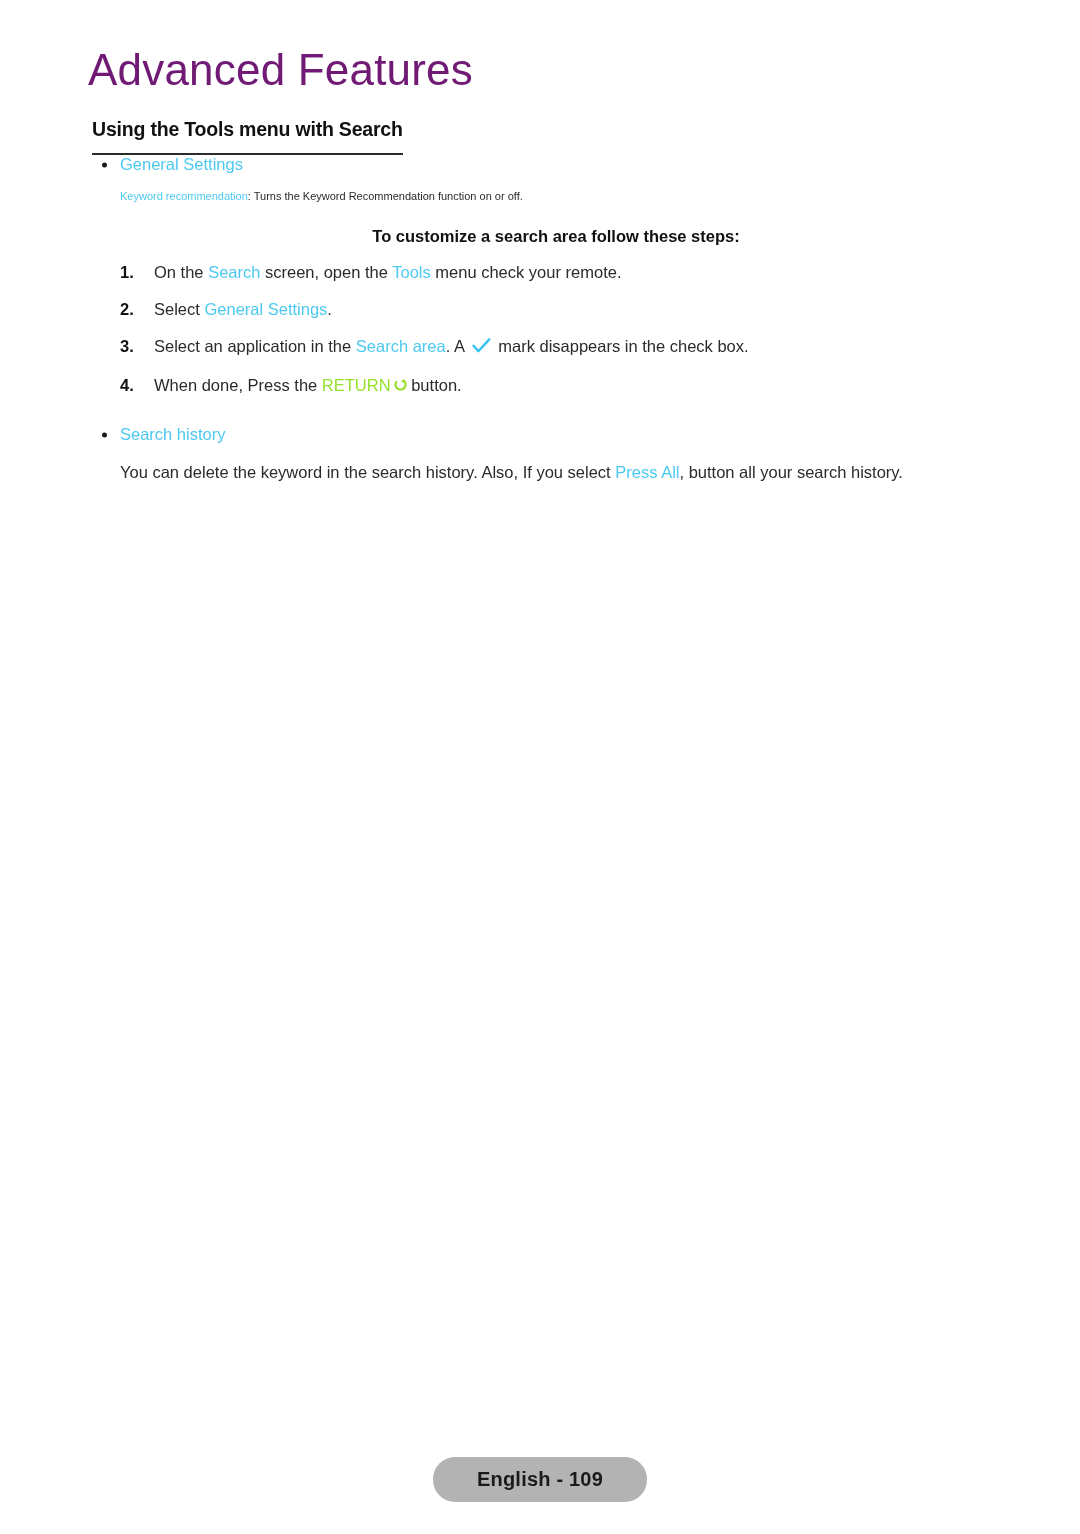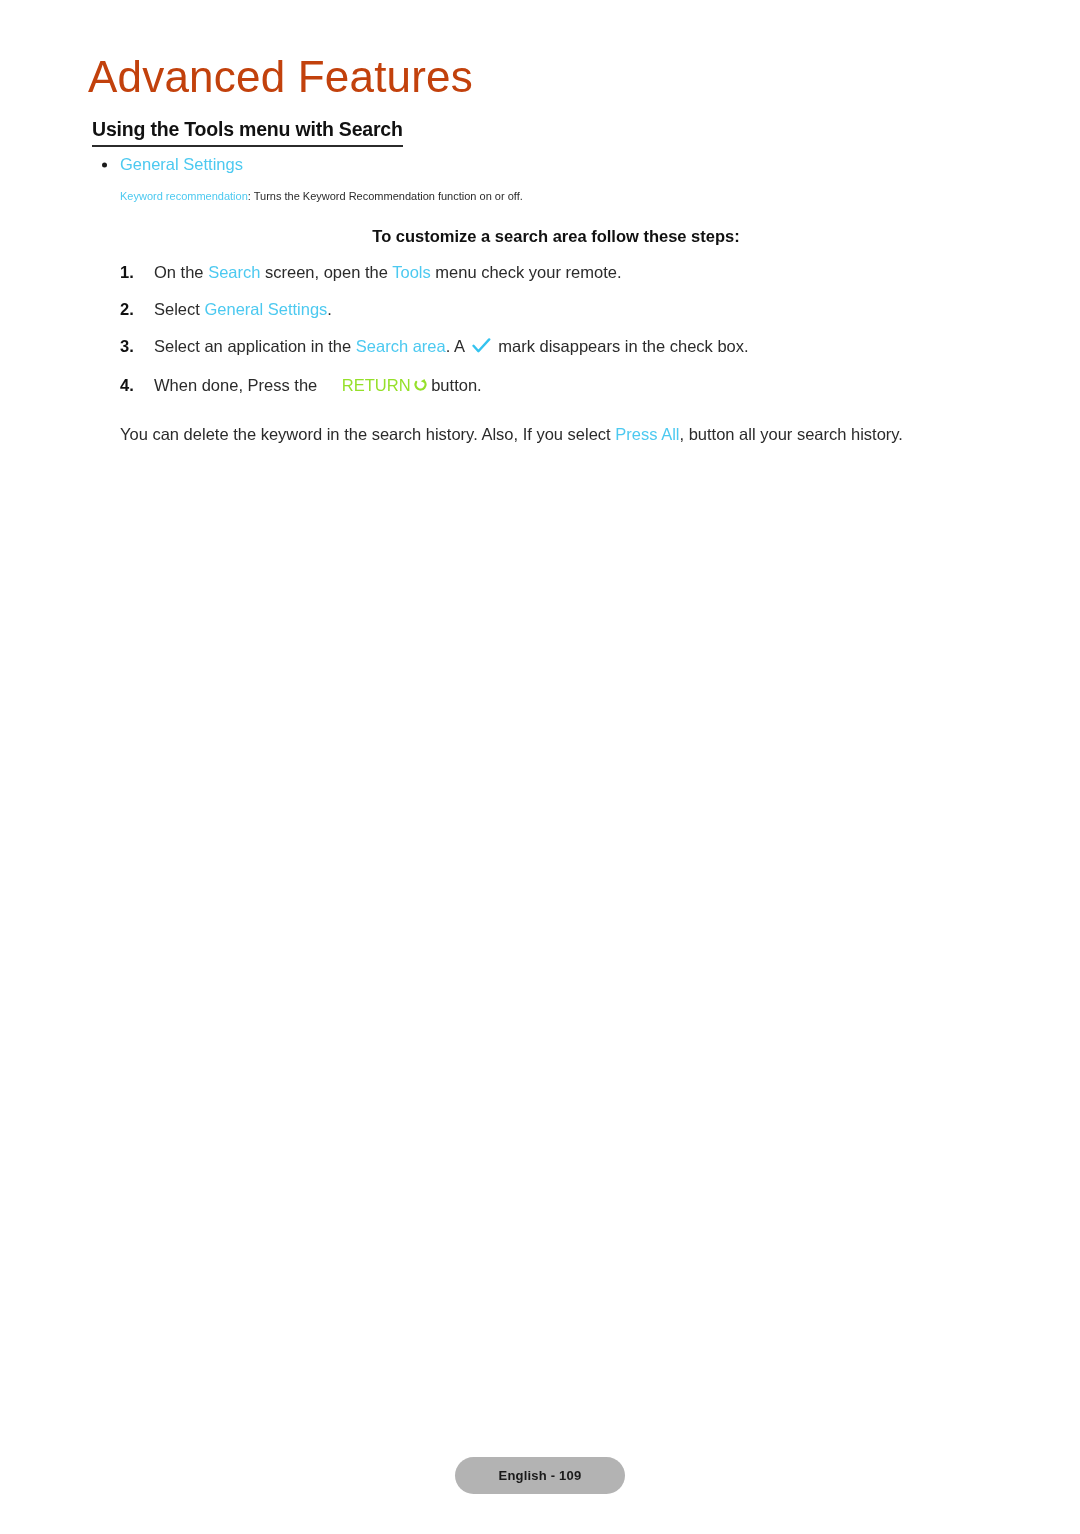--- a/index.html
+++ b/index.html
@@ -20,39 +20,39 @@
     inset: 0;
     width: 1080px;
     height: 1534px;
     overflow: hidden;
   }
 
   
   .chapter-title {
     position: absolute;
     left: 88px;
-    top: 52px;
+    top: 45px;
     font-size: 44px;
     font-weight: 300;
     letter-spacing: 0.2px;
-    color: #c2410c;
+    color: #701a75;
     line-height: 1.15;
     white-space: nowrap;
   }
 
   
   .section-heading {
     position: absolute;
     left: 92px;
     top: 118px;
     font-size: 19.5px;
     font-weight: bold;
     color: #111111;
     letter-spacing: -0.2px;
-    padding-bottom: 4px;
+    padding-bottom: 12px;
     border-bottom: 2px solid #2b2b2b;
     display: inline-block;
     white-space: nowrap;
   }
 
   
   .content {
     position: absolute;
     left: 92px;
     top: 152px;
@@ -92,21 +92,20 @@
     color: #2b2b2b;
     line-height: 1.5;
   }
 
   .hl {
     color: #4cc9f0;
   }
   .hl-green {
     color: #95e02a;
     font-weight: 500;
-    margin-left: 20px;
   }
 
   .steps-intro {
     padding-left: 28px;
     margin-top: 20px;
     font-size: 16.5px;
     font-weight: bold;
     color: #111111;
     text-align: center;
   }
@@ -160,21 +159,21 @@
     position: absolute;
     left: 0;
     right: 0;
     top: 1457px;
     display: flex;
     justify-content: center;
   }
   .page-badge {
     background: #b3b3b3;
     color: #1a1a1a;
-    font-size: 13px;
+    font-size: 20px;
     font-weight: bold;
     border-radius: 22px;
     padding: 11px 44px;
     letter-spacing: 0.2px;
     white-space: nowrap;
   }
 </style>
 </head>
 <body>
 
@@ -217,20 +216,24 @@
       <li class="step">
         <span class="step-num">4.</span><span>When done, Press the </span><span class="hl-green">RETURN</span><span class="return-icon"><svg width="15" height="15" viewBox="0 0 15 15">
               <path d="M12.1 3.0 A5.0 5.0 0 1 1 4.2 4.0" fill="none" stroke="#95e02a" stroke-width="2.3" stroke-linecap="round"></path>
               <path d="M12.6 0.9 L12.6 5.0 L8.7 3.3 Z" fill="#95e02a"></path>
             </svg></span><span> button.</span>
       </li>
 
     </ol>
 
     <div class="history-block">
+      <div class="bullet-line">
+        <span class="bullet-dot"></span>
+        <span class="bullet-label">Search history</span>
+      </div>
 
       <div class="history-para">
         <span>You can delete the keyword in the search history. Also, If you select </span><span class="hl">Press All</span><span>, button all your search history.</span>
       </div>
     </div>
 
   </div>
 
   <div class="footer">
     <div class="page-badge">English - 109</div>

